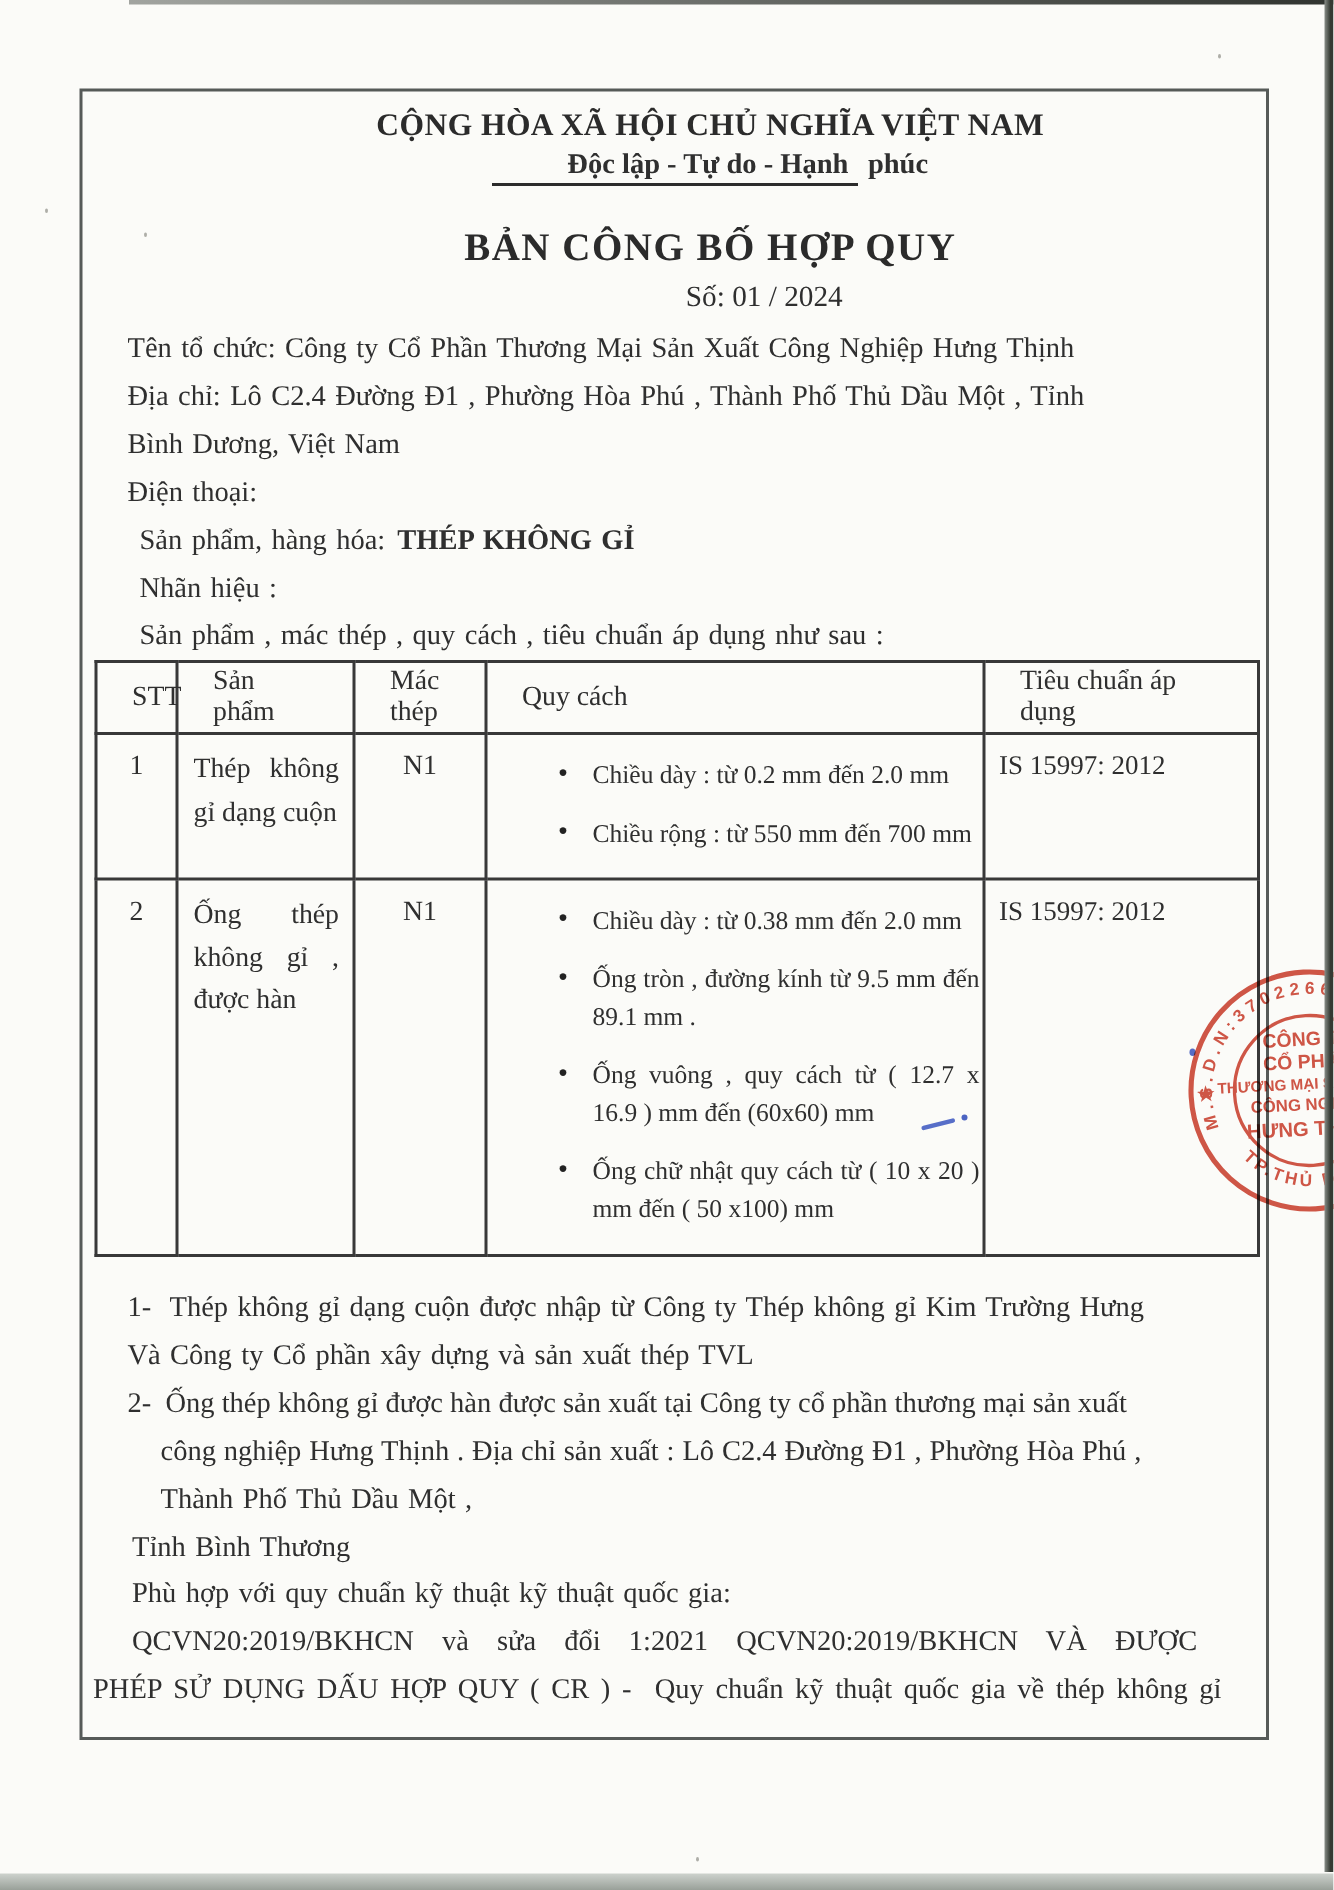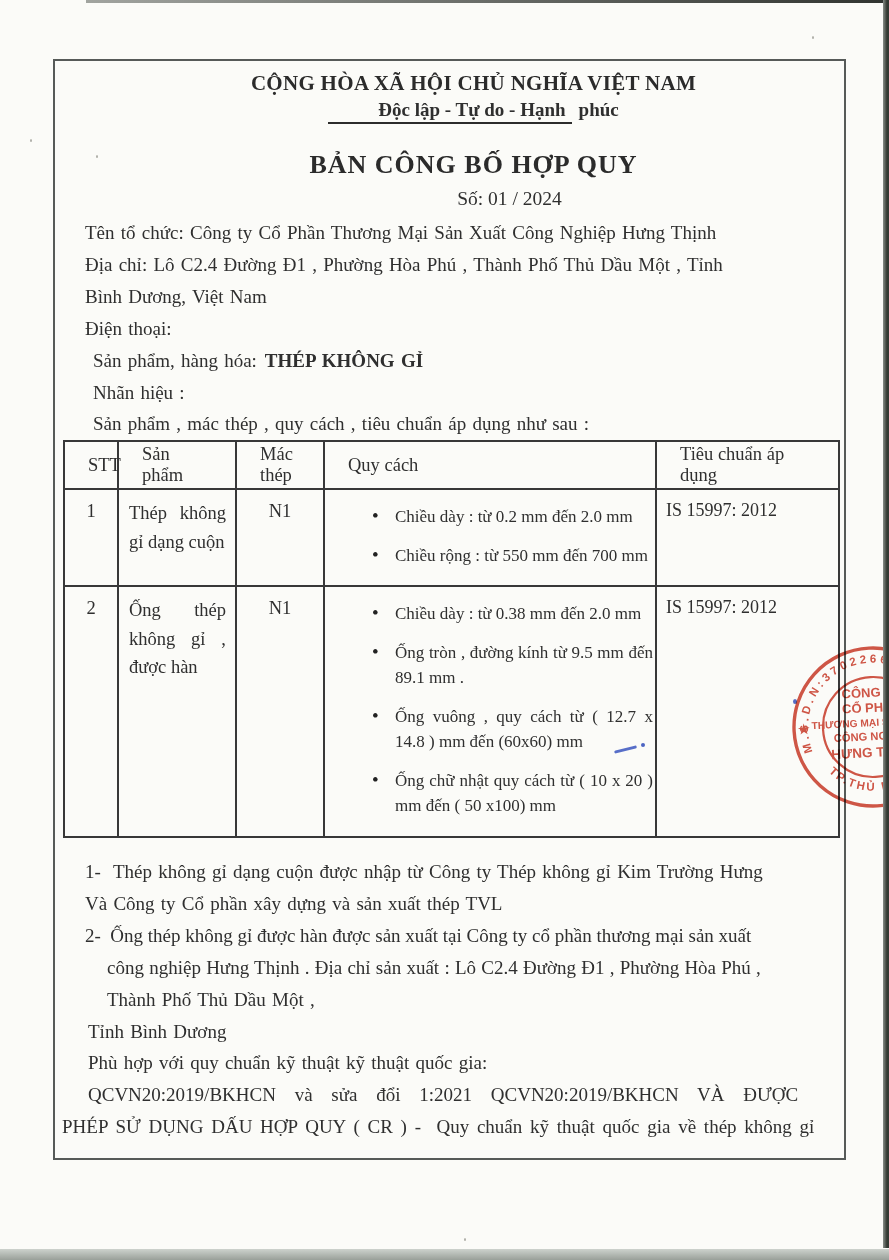--- a/index.html
+++ b/index.html
@@ -136,34 +136,34 @@
     </td>
     <td class="cell-std">IS 15997: 2012</td>
   </tr>
   <tr class="r2">
     <td class="cell-num">2</td>
     <td class="cell-just">Ống thép không gỉ , được hàn</td>
     <td class="cell-num">N1</td>
     <td class="specs">
       <div class="spec-item">Chiều dày : từ 0.38 mm đến 2.0 mm</div>
       <div class="spec-item">Ống tròn , đường kính từ 9.5 mm đến 89.1 mm .</div>
-      <div class="spec-item">Ống vuông , quy cách từ ( 12.7 x 14.8 ) mm đến (60x60) mm</div>
+      <div class="spec-item">Ống vuông , quy cách từ ( 12.7 x 16.9 ) mm đến (60x60) mm</div>
       <div class="spec-item">Ống chữ nhật quy cách từ ( 10 x 20 ) mm đến ( 50 x100) mm</div>
     </td>
     <td class="cell-std">IS 15997: 2012</td>
   </tr>
 </tbody>
   </table>
 
 <div class="line n1">1-  Thép không gỉ dạng cuộn được nhập từ Công ty Thép không gỉ Kim Trường Hưng</div>
 <div class="line n2">Và Công ty Cổ phần xây dựng và sản xuất thép TVL</div>
 <div class="line n3">2-  Ống thép không gỉ được hàn được sản xuất tại Công ty cổ phần thương mại sản xuất</div>
 <div class="line n4">công nghiệp Hưng Thịnh . Địa chỉ sản xuất : Lô C2.4 Đường Đ1 , Phường Hòa Phú ,</div>
 <div class="line n5">Thành Phố Thủ Dầu Một ,</div>
-<div class="line n6">Tỉnh Bình Dương</div>
+<div class="line n6">Tỉnh Bình Thương</div>
 <div class="line n7">Phù hợp với quy chuẩn kỹ thuật kỹ thuật quốc gia:</div>
 <div class="line n8">QCVN20:2019/BKHCN và sửa đổi 1:2021 QCVN20:2019/BKHCN VÀ ĐƯỢC</div>
 <div class="line n9">PHÉP SỬ DỤNG DẤU HỢP QUY ( CR ) -  Quy chuẩn kỹ thuật quốc gia về thép không gỉ</div>
 
 <svg class="stamp" viewBox="0 0 200 200">
   <defs>
     <path id="arcTop" d="M 43.4 132.5 A 65 65 0 1 1 165 100" fill="none"></path>
     <path id="arcBottom" d="M 52 141 A 62 62 0 0 0 148 141" fill="none"></path>
   </defs>
   <g stroke="#cf4a3a" fill="none">

